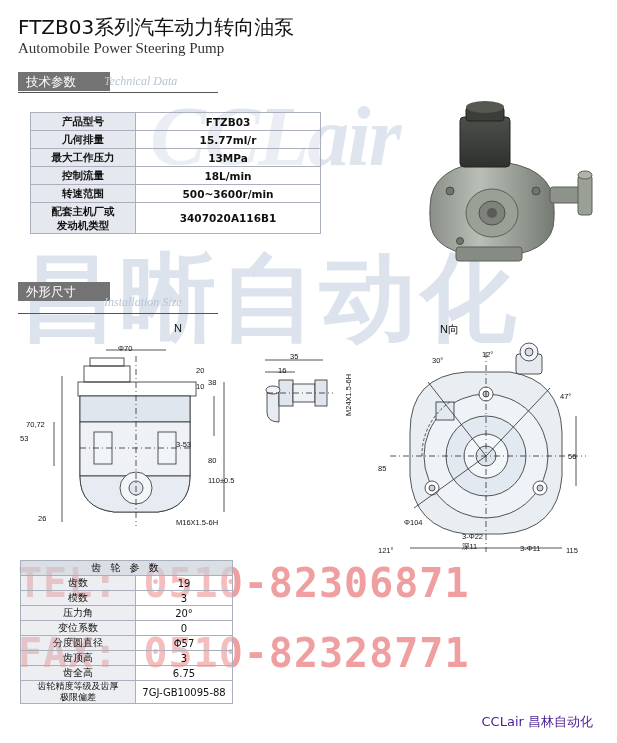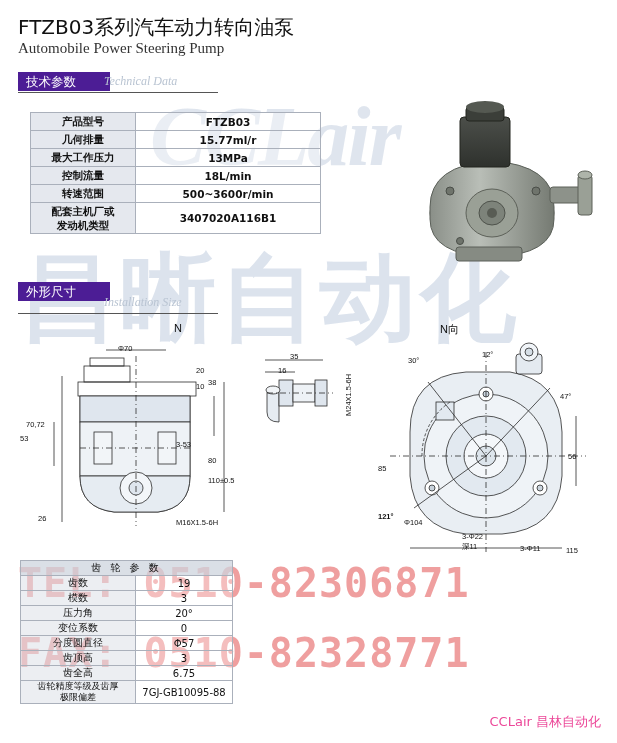--- a/index.html
+++ b/index.html
@@ -85,21 +85,21 @@
     left: 18px; top: 40px;
     font-size: 15px;
     color: #333;
     font-family: "Liberation Serif", serif;
   }
 
   
   .sec-bar {
     position: absolute;
     height: 19px;
-    background: #4c1d95;
+    background: #737373;
     color: #fff;
     font-size: 12.5px;
     line-height: 19px;
     padding: 0 8px;
     font-family: "DejaVu Sans", sans-serif;
     z-index: 6;
   }
   .sec-line {
     position: absolute;
     height: 1px;
@@ -160,24 +160,24 @@
     background: rgba(220,224,232,0.55);
   }
   table.gear td.val { width: 92px; }
   table.gear td.hdr {
     background: rgba(205,212,222,0.75);
     letter-spacing: 3px;
   }
 
   .footer-brand {
     position: absolute;
-    right: 16px;
+    right: 24px;
     bottom: 12px;
     font-size: 13px;
-    color: #ec4899;
+    color: #4c1d95;
     font-family: "DejaVu Sans", sans-serif;
     z-index: 6;
   }
 
   
   .draw {
     position: absolute;
     z-index: 4;
   }
   .dim-label {
@@ -384,26 +384,26 @@
 
       <line x1="116" y1="120" x2="58" y2="46"></line>
       <line x1="116" y1="120" x2="180" y2="52"></line>
       <line x1="116" y1="120" x2="44" y2="172"></line>
 
       <path d="M52 120 A64 64 0 0 1 80 66" stroke-dasharray="3 2"></path>
       <line x1="206" y1="80" x2="206" y2="150"></line>
       <line x1="40" y1="212" x2="192" y2="212"></line>
     </g>
   </svg>
-  <div class="dim-label" style="left:408px; top:356px;">30°</div>
+  <div class="dim-label" style="left:432px; top:356px;">30°</div>
   <div class="dim-label" style="left:482px; top:350px;">12°</div>
   <div class="dim-label" style="left:560px; top:392px;">47°</div>
   <div class="dim-label" style="left:378px; top:464px;">85</div>
   <div class="dim-label" style="left:568px; top:452px;">56</div>
-  <div class="dim-label" style="left:378px; top:512px;font-weight:bold;">121°</div>
+  <div class="dim-label" style="left:378px; top:546px;">121°</div>
   <div class="dim-label" style="left:404px; top:518px;">Φ104</div>
   <div class="dim-label" style="left:462px; top:532px;">3-Φ22</div>
   <div class="dim-label" style="left:462px; top:542px;">深11</div>
   <div class="dim-label" style="left:520px; top:544px;">3-Φ11</div>
   <div class="dim-label" style="left:566px; top:546px;">115</div>
 
   <table class="gear" style="left:20px; top:560px;">
     <tbody>
         <tr>
       <td class="hdr" colspan="2">齿 轮 参 数</td>

